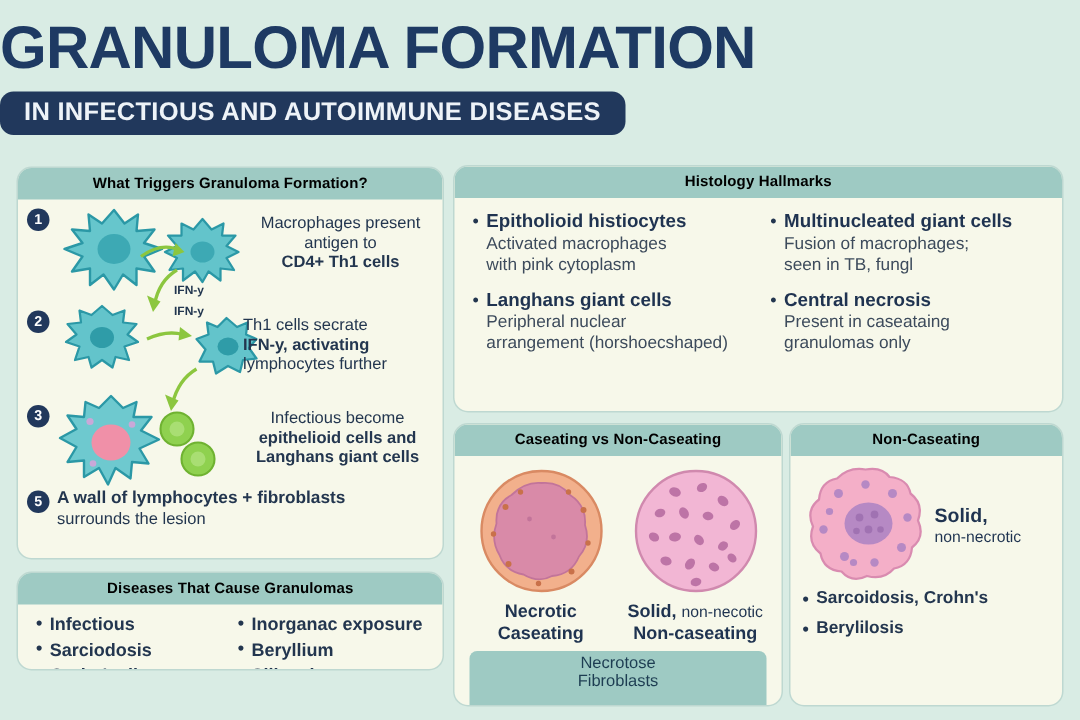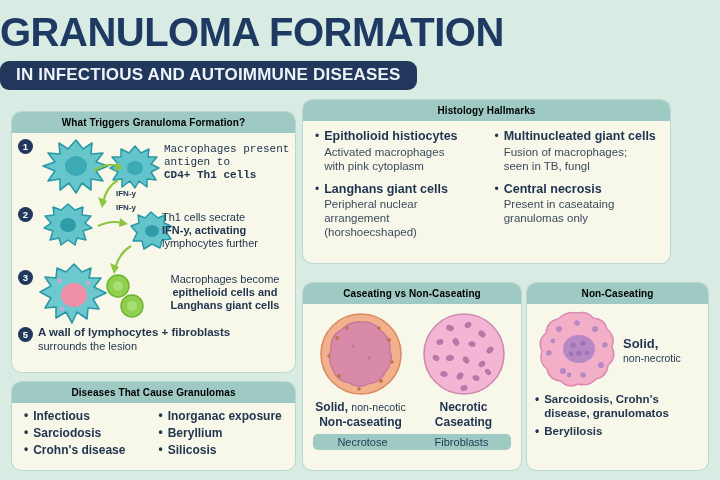--- a/index.html
+++ b/index.html
@@ -44,51 +44,51 @@
     background:#21385c;color:#fff;font-size:9.5px;font-weight:bold;
     display:flex;align-items:center;justify-content:center;
   }
   .steptext{font-size:11px;line-height:1.18;color:#23364f;}
   .ifn{font-size:8px;font-weight:bold;color:#22364f;position:absolute;}
 
   
   .cellsvg{position:absolute;}
 
   
-  #diseases{left:12px;top:382px;width:283px;height:88px;}
+  #diseases{left:12px;top:382px;width:283px;height:64px;}
   #diseases .card-body{padding:5px 8px 4px 12px;}
   .dis-cols{display:flex;gap:6px;}
   .dis-col{flex:1;}
   .dis-li{font-size:12px;font-weight:bold;line-height:1.42;color:#23364f;
           display:flex;gap:5px;align-items:flex-start;}
   .dot{color:#23364f;font-size:12px;line-height:1.3;}
 
   
-  #histology{left:303px;top:100px;width:367px;height:163px;}
+  #histology{left:303px;top:111px;width:405px;height:163px;}
   #histology .card-body{padding:8px 10px 6px 12px;}
   .hist-cols{display:flex;gap:14px;}
   .hist-col{flex:1;}
   .hist-item{display:flex;gap:5px;margin-bottom:9px;}
   .hist-item:last-child{margin-bottom:0;}
   .hist-txt b{font-size:12.5px;font-weight:bold;display:block;line-height:1.25;color:#1f3350;}
   .hist-txt span{font-size:11.5px;display:block;line-height:1.22;color:#3d4b5c;}
 
   
   #caseating{left:303px;top:283px;width:218px;height:187px;}
   #caseating .card-body{padding:4px 6px 5px 6px;}
   #noncaseating{left:527px;top:283px;width:181px;height:187px;}
   #noncaseating .card-body{padding:4px 8px 5px 8px;}
 
   .circles{display:flex;justify-content:space-around;align-items:center;height:92px;}
   .cap-row{display:flex;}
   .cap{flex:1;text-align:center;font-size:12px;font-weight:bold;line-height:1.25;color:#1f3350;}
   .cap .lite{font-weight:normal;font-size:10.5px;}
   .tealbar{
     margin:4px 4px 0 4px;background:#9ecac3;border-radius:5px;
-    display:flex;padding:2px 0 2px 0;
+    display:flex;padding:2px 0 20px 0;flex-direction:column;
   }
   .tealbar div{flex:1;text-align:center;font-size:11px;color:#1d3d52;}
 
   .nc-top{display:flex;align-items:center;height:84px;}
   .nc-label{font-size:12px;line-height:1.2;color:#1f3350;margin-left:4px;}
   .nc-label b{font-weight:bold;font-size:13px;display:block;}
   .nc-label span{font-size:10.5px;display:block;}
   .nc-li{font-size:11.5px;font-weight:bold;line-height:1.22;color:#23364f;
          display:flex;gap:5px;margin-bottom:4px;}
 </style>
@@ -115,21 +115,21 @@
       </svg>
       <svg class="cellsvg" style="left:96px;top:10px;" width="54" height="48" viewBox="0 0 54 48">
         <path d="M27 3 L33 10 L41 6 L40 14 L49 14 L43 21 L51 25 L43 29 L48 37 L39 36 L39 44 L31 38 L27 45 L22 38 L14 44 L14 36 L5 37 L10 29 L2 25 L10 21 L4 14 L13 14 L13 6 L21 10 Z" fill="#63c4cb" stroke="#2b98a6" stroke-width="1.5" stroke-linejoin="round"></path>
         <ellipse cx="27" cy="25" rx="8" ry="7" fill="#3da9b4"></ellipse>
       </svg>
       <svg class="cellsvg" style="left:80px;top:26px;" width="34" height="20" viewBox="0 0 34 20">
         <path d="M2 12 Q16 2 28 8" stroke="#8cc63f" stroke-width="2.2" fill="none"></path>
         <path d="M25 3 L31 9 L23 12 Z" fill="#8cc63f"></path>
       </svg>
       <div class="ifn" style="left:104px;top:56px;">IFN-y</div>
-      <div class="steptext" style="position:absolute;left:152px;top:10px;width:126px;font-family:Liberation Mono, monospace;">
+      <div class="steptext" style="position:absolute;left:152px;top:10px;width:126px;text-align:center;">
         <div>Macrophages present</div>
         <div>antigen to</div>
         <div style="font-weight:bold;">CD4+ Th1 cells</div>
       </div>
 
       <div class="step" style="left:6px;top:74px;">
         <div class="badge">2</div>
       </div>
       <svg class="cellsvg" style="left:28px;top:68px;" width="56" height="46" viewBox="0 0 56 46">
         <path d="M28 3 L35 9 L43 6 L42 14 L51 15 L45 22 L52 27 L43 30 L46 39 L37 37 L35 44 L28 39 L21 44 L19 37 L10 39 L13 30 L4 27 L11 22 L5 15 L14 14 L13 6 L21 9 Z" fill="#63c4cb" stroke="#2b98a6" stroke-width="1.5" stroke-linejoin="round"></path>
@@ -168,21 +168,21 @@
         <circle cx="50" cy="22" r="2.2" fill="#c9a8d8"></circle>
         <circle cx="24" cy="48" r="2.2" fill="#c9a8d8"></circle>
       </svg>
       <svg class="cellsvg" style="left:92px;top:140px;" width="46" height="48" viewBox="0 0 46 48">
         <circle cx="14" cy="13" r="11" fill="#8fd14f" stroke="#6fb231" stroke-width="1.4"></circle>
         <circle cx="14" cy="13" r="5" fill="#a9de73"></circle>
         <circle cx="28" cy="33" r="11" fill="#8fd14f" stroke="#6fb231" stroke-width="1.4"></circle>
         <circle cx="28" cy="33" r="5" fill="#a9de73"></circle>
       </svg>
       <div class="steptext" style="position:absolute;left:146px;top:140px;width:134px;text-align:center;">
-        <div>Macrophages become</div>
+        <div>Infectious become</div>
         <div style="font-weight:bold;">epithelioid cells and</div>
         <div style="font-weight:bold;">Langhans giant cells</div>
       </div>
 
       <div class="step" style="left:6px;top:194px;">
         <div class="badge">5</div>
       </div>
       <div class="steptext" style="position:absolute;left:26px;top:193px;width:250px;">
         <div style="font-weight:bold;font-size:11.5px;">A wall of lymphocytes + fibroblasts</div>
         <div>surrounds the lesion</div>
@@ -307,27 +307,27 @@
             <ellipse cx="24" cy="64" rx="3.8" ry="2.9" transform="rotate(15 24 64)"></ellipse>
             <ellipse cx="40" cy="66" rx="4" ry="3" transform="rotate(-55 40 66)"></ellipse>
             <ellipse cx="56" cy="68" rx="3.6" ry="2.8" transform="rotate(25 56 68)"></ellipse>
             <ellipse cx="44" cy="78" rx="3.6" ry="2.8" transform="rotate(-15 44 78)"></ellipse>
             <ellipse cx="68" cy="62" rx="3.4" ry="2.6" transform="rotate(45 68 62)"></ellipse>
           </g>
         </svg>
       </div>
       <div class="cap-row">
         <div class="cap">
+          <div>Necrotic</div>
+          <div>Caseating</div>
+        </div>
+        <div class="cap">
           <div><span>Solid,</span>
                <span class="lite">non-necotic</span></div>
           <div>Non-caseating</div>
-        </div>
-        <div class="cap">
-          <div>Necrotic</div>
-          <div>Caseating</div>
         </div>
       </div>
       <div class="tealbar">
         <div>Necrotose</div>
         <div>Fibroblasts</div>
       </div>
     </div>
   </div>
 
   <div class="card" id="noncaseating">
@@ -359,21 +359,20 @@
         </svg>
         <div class="nc-label">
           <b>Solid,</b>
           <span>non-necrotic</span>
         </div>
       </div>
       <div class="nc-li">
         <span class="dot">•</span>
         <div>
           <div>Sarcoidosis, Crohn's</div>
-          <div>disease, granulomatos</div>
         </div>
       </div>
       <div class="nc-li">
         <span class="dot">•</span>
         <div>
             <div>Berylilosis</div>
           </div>
       </div>
     </div>
   </div>

